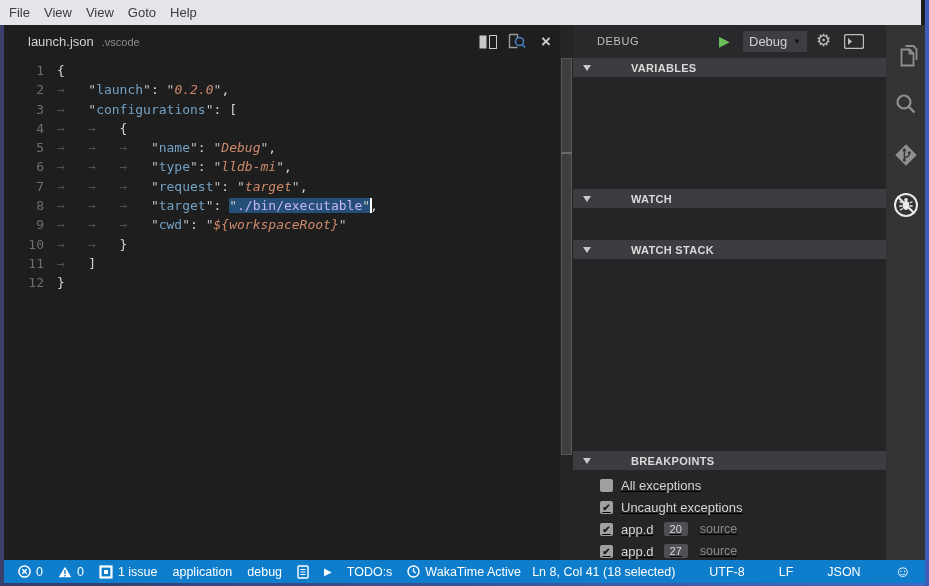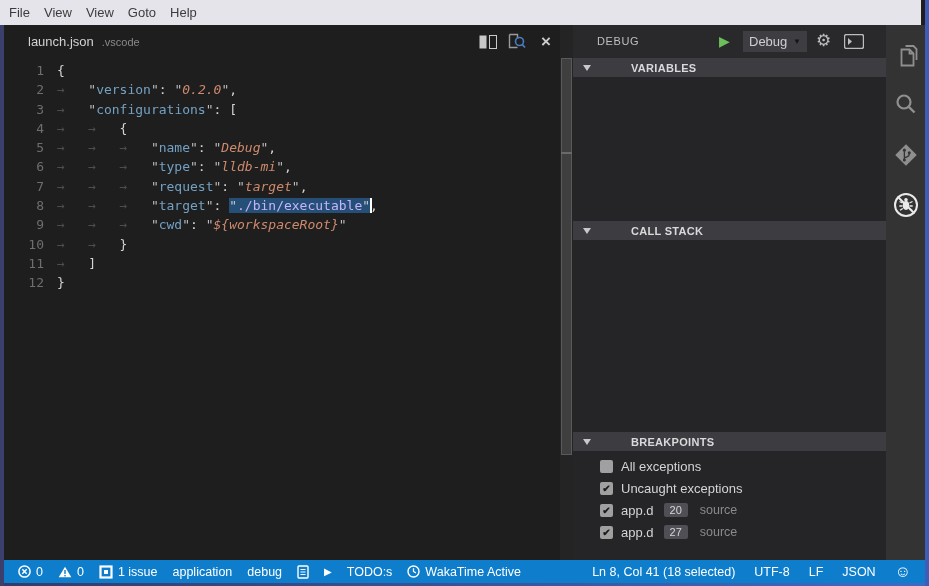--- a/index.html
+++ b/index.html
@@ -55,36 +55,36 @@
   .cfg-dropdown .arr{font-size:8px;color:#151515;}
   .gear-btn{position:absolute;left:243px;top:5px;font-size:17px;color:#bdbdbd;line-height:22px;}
   .console-btn{position:absolute;left:271px;top:9px;width:20px;height:15px;}
 
   .sec-header{height:19px;background:#3c3c41;display:flex;align-items:center;flex:none;}
   .sec-arrow{width:0;height:0;border-left:4px solid transparent;border-right:4px solid transparent;border-top:6px solid #c9c9c9;margin:0 8px 0 10px;}
   .sec-label{font-size:11px;font-weight:bold;color:#dadada;letter-spacing:.3px;margin-left:32px;}
   .sec-content{background:#252528;flex:none;}
   .h-var{height:112px;} .h-watch{height:32px;} .h-cs{height:192px;} .h-bp{flex:1;padding-top:4px;box-sizing:border-box;}
 
-  .bp-row{height:22px;display:flex;align-items:center;padding-left:27px;}
+  .bp-row{height:22px;display:flex;align-items:center;padding-left:27px;text-decoration:underline;}
   .bp-check{width:13px;height:13px;background:#a0a0a0;border-radius:2px;margin-right:8px;flex:none;
             font-size:10px;line-height:13px;text-align:center;color:#1a1a1a;font-weight:bold;}
   .bp-label{font-size:13px;color:#d4d4d4;}
   .bp-badge{margin-left:10px;background:#4f4f55;color:#d6d6d6;font-size:11px;padding:1px 6px;border-radius:2px;}
   .bp-detail{margin-left:12px;font-size:12.5px;color:#8a8a8a;text-align:center;}
 
   
   .activitybar{width:39px;height:535px;background:#333333;position:relative;}
   .act-item{position:absolute;left:0;width:39px;height:40px;display:flex;align-items:center;justify-content:center;color:#8f8f8f;}
   .act-item.active{color:#eaeaea;}
 
   
   .statusbar{left:4px;top:560px;width:921px;height:23px;background:#0d7dcc;display:flex;align-items:center;justify-content:space-between;padding:0 14px 0 14px;box-sizing:border-box;}
   .status-group{display:flex;align-items:center;gap:15px;}
-  .status-group.right{gap:19px;}
+  .status-group.right{gap:34px;}
   .status-item{display:flex;align-items:center;gap:5px;color:#ffffff;font-size:12.5px;white-space:nowrap;}
   .s-icon{display:flex;align-items:center;justify-content:center;color:#ffffff;}
   .glyph-play{font-size:10px;} .glyph-smiley{font-size:16px;line-height:16px;}
 </style>
 </head>
 <body>
 
 <div class="abs border-left"></div>
 <div class="abs border-right"></div>
 <div class="abs border-bottom"></div>
@@ -122,21 +122,21 @@
           </span>
       </div>
     </div>
     <div class="code-area">
         <div class="code-line">
           <span class="ln">1</span>
           <span class="code-text"><span class="tk-p">{</span></span>
         </div>
         <div class="code-line">
           <span class="ln">2</span>
-          <span class="code-text"><span class="tk-tab">→</span><span class="tk-q">"</span><span class="tk-k">version</span><span class="tk-q">"</span><span class="tk-p">: </span><span class="tk-q">"</span><span class="tk-s">0.2.0</span><span class="tk-q">"</span><span class="tk-p">,</span></span>
+          <span class="code-text"><span class="tk-tab">→</span><span class="tk-q">"</span><span class="tk-k">launch</span><span class="tk-q">"</span><span class="tk-p">: </span><span class="tk-q">"</span><span class="tk-s">0.2.0</span><span class="tk-q">"</span><span class="tk-p">,</span></span>
         </div>
         <div class="code-line">
           <span class="ln">3</span>
           <span class="code-text"><span class="tk-tab">→</span><span class="tk-q">"</span><span class="tk-k">configurations</span><span class="tk-q">"</span><span class="tk-p">: [</span></span>
         </div>
         <div class="code-line">
           <span class="ln">4</span>
           <span class="code-text"><span class="tk-tab">→</span><span class="tk-tab">→</span><span class="tk-p">{</span></span>
         </div>
         <div class="code-line">
@@ -195,25 +195,29 @@
           </svg>
       </span>
     </div>
 
     <div class="sec-header">
       <span class="sec-arrow"></span>
       <span class="sec-label">VARIABLES</span>
     </div>
     <div class="sec-content h-var"></div>
 
-    <div class="sec-content h-watch"></div>
-
     <div class="sec-header">
       <span class="sec-arrow"></span>
-      <span class="sec-label">CALL STACK</span>
+      <span class="sec-label">WATCH</span>
+    </div>
+    <div class="sec-content h-watch"></div>
+
+    <div class="sec-header">
+      <span class="sec-arrow"></span>
+      <span class="sec-label">WATCH STACK</span>
     </div>
     <div class="sec-content h-cs"></div>
 
     <div class="sec-header">
       <span class="sec-arrow"></span>
       <span class="sec-label">BREAKPOINTS</span>
     </div>
     <div class="sec-content h-bp">
         <div class="bp-row">
           <span class="bp-check"></span>

